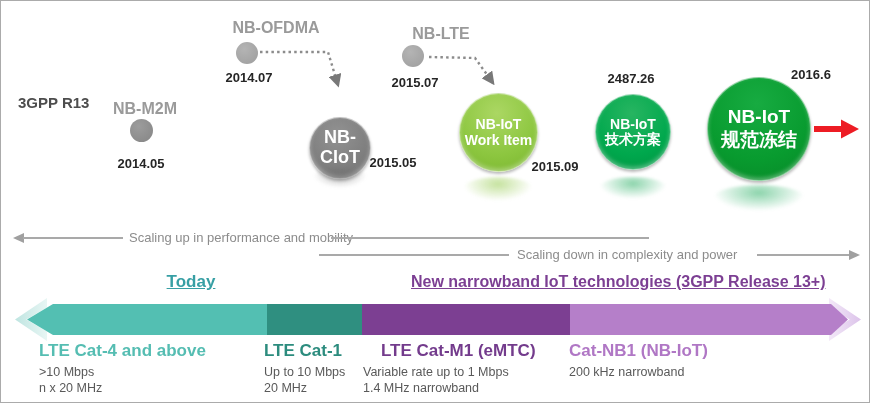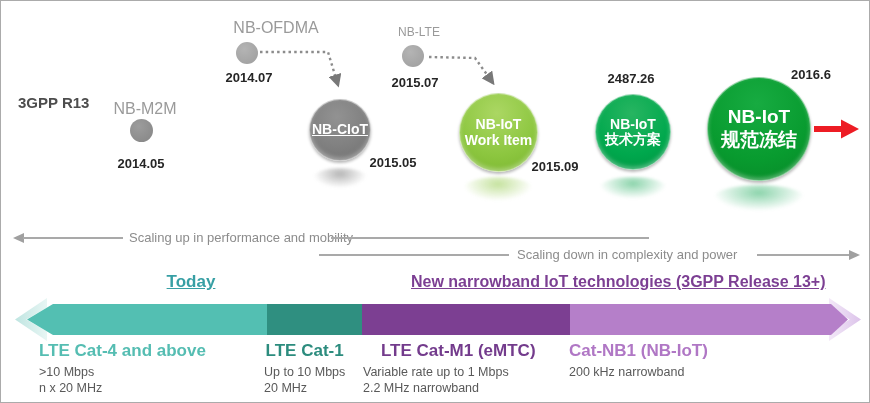--- a/index.html
+++ b/index.html
@@ -2,34 +2,34 @@
 <html><head>
 <meta charset="utf-8">
 <style>
   html,body{margin:0;padding:0;background:#fff;font-family:"Liberation Sans","DejaVu Sans",sans-serif;}
   #canvas{position:relative;width:870px;height:403px;background:#fff;border:1px solid #ABABAB;box-sizing:border-box;overflow:hidden;}
   .abs{position:absolute;}
   .nowrap{white-space:nowrap;}
   .ctr{transform:translateX(-50%);}
 
   
-  .gray-label{font-weight:normal;color:#9A9A9A;text-align:center;}
+  .gray-label{font-weight:bold;color:#9A9A9A;text-align:center;}
   .date-label{font-weight:bold;color:#262626;font-size:13px;}
   .axis-label{font-weight:bold;color:#4D4D4D;font-size:15px;}
 
   .dot{position:absolute;border-radius:50%;}
   .dot.m2m{left:129px;top:118px;width:23px;height:23px;background:radial-gradient(circle at 38% 32%, #9c9c9c,#858585);}
   .dot.small-gray{width:22px;height:22px;background:radial-gradient(circle at 38% 32%, #b4b4b4,#9d9d9d);}
 
   .node{position:absolute;border-radius:50%;display:flex;flex-direction:column;align-items:center;justify-content:center;
         color:#fff;font-weight:bold;text-align:center;line-height:1.1;
         box-shadow:0 2px 3px rgba(0,0,0,.28), inset 0 -2px 4px rgba(255,255,255,.35);
         border:1px solid rgba(255,255,255,.55);box-sizing:border-box;}
-  .node.ciot{left:308px;top:98px;width:62px;height:62px;font-size:14px;
-        background:radial-gradient(circle at 45% 28%, #929292 0%, #808080 55%, #6f6f6f 100%);text-decoration:underline;}
+  .node.ciot{left:308px;top:116px;width:62px;height:62px;font-size:18px;
+        background:radial-gradient(circle at 45% 28%, #929292 0%, #808080 55%, #6f6f6f 100%);}
   .node.work{left:458px;top:92px;width:79px;height:79px;font-size:14px;
         background:radial-gradient(circle at 48% 25%, #abd763 0%, #8CC63F 60%, #79b42e 100%);}
   .node.tech{left:594px;top:93px;width:76px;height:76px;font-size:14px;
         background:radial-gradient(circle at 48% 25%, #27b561 0%, #00A84D 60%, #009241 100%);}
   .node.freeze{left:706px;top:76px;width:104px;height:104px;font-size:19px;line-height:1.2;
         background:radial-gradient(circle at 48% 25%, #17ab41 0%, #089B2F 60%, #078727 100%);}
 
   .refl{position:absolute;border-radius:50%;filter:blur(1.5px);}
   .refl.gray{background:radial-gradient(ellipse at 50% 30%, rgba(110,110,110,.5), rgba(110,110,110,0) 70%);}
   .refl.lgreen{background:radial-gradient(ellipse at 50% 30%, rgba(140,198,63,.5), rgba(140,198,63,0) 70%);}
@@ -44,21 +44,21 @@
 
   
   .band-label{position:absolute;font-weight:bold;font-size:16px;white-space:nowrap;text-decoration:underline;}
   .seg{position:absolute;top:303px;height:31px;}
   .seg.first{clip-path:polygon(0 50%, 26px 0, 100% 0, 100% 100%, 26px 100%);}
   .seg.last{clip-path:polygon(0 0, calc(100% - 17px) 0, 100% 50%, calc(100% - 17px) 100%, 0 100%);}
   .chevron{position:absolute;top:297px;height:43px;}
   .chevron.left{clip-path:polygon(100% 0, 0 50%, 100% 100%, 100% 78%, 35% 50%, 100% 22%);background:linear-gradient(to right,#bfe5e1,#e8f6f4);}
   .chevron.right{clip-path:polygon(0 0, 100% 50%, 0 100%, 0 78%, 65% 50%, 0 22%);background:linear-gradient(to left,#dcc3ea,#f3e9f8);}
   .col{position:absolute;top:340px;}
-  .col .name{font-weight:bold;font-size:17px;white-space:nowrap;margin-bottom:3px;text-align:center;}
+  .col .name{font-weight:bold;font-size:17px;white-space:nowrap;margin-bottom:3px;}
   .col .spec{color:#595959;font-size:12.5px;line-height:16px;white-space:nowrap;}
 </style>
 </head>
 <body>
 
 <div id="canvas">
 
   <svg class="abs" style="left:0;top:0" width="870" height="215">
     <defs>
       <linearGradient id="gA" x1="0" y1="0" x2="1" y2="0">
@@ -90,21 +90,21 @@
     <g>
       <line x1="813" y1="128" x2="841" y2="128" stroke="#ED1C24" stroke-width="6"></line>
       <polygon points="840,118.5 858,128 840,137.5" fill="#ED1C24"></polygon>
     </g>
   </svg>
 
   <div class="abs axis-label" style="left:17px;top:93px">3GPP R13</div>
 
   <div class="abs gray-label ctr nowrap" style="left:144px;top:99px;font-size:16px">NB-M2M</div>
   <div class="abs gray-label ctr nowrap" style="left:275px;top:18px;font-size:16px">NB-OFDMA</div>
-  <div class="abs gray-label ctr nowrap" style="left:418px;top:24px;font-size:12px">NB-LTE</div>
+  <div class="abs gray-label ctr nowrap" style="left:440px;top:24px;font-size:16px">NB-LTE</div>
 
   <div class="dot m2m"></div>
   <div class="dot small-gray" style="left:235px;top:41px"></div>
   <div class="dot small-gray" style="left:401px;top:44px"></div>
 
   <div class="node ciot">
     <span>NB-CIoT</span>
   </div>
   <div class="node work">
     <span>NB-IoT</span>
@@ -158,20 +158,20 @@
     <div class="spec">n x 20 MHz</div>
   </div>
   <div class="col" style="left:263px">
     <div class="name" style="color: rgb(44, 140, 126);">LTE Cat-1</div>
     <div class="spec">Up to 10 Mbps</div>
     <div class="spec">20 MHz</div>
   </div>
   <div class="col" style="left:362px">
     <div class="name" style="color: rgb(115, 59, 140); margin-left: 18px;">LTE Cat-M1 (eMTC)</div>
     <div class="spec">Variable rate up to 1 Mbps</div>
-    <div class="spec">2.2 MHz narrowband</div>
+    <div class="spec">1.4 MHz narrowband</div>
   </div>
   <div class="col" style="left:568px">
     <div class="name" style="color: rgb(176, 119, 197);">Cat-NB1 (NB-IoT)</div>
     <div class="spec">200 kHz narrowband</div>
   </div>
 
 </div>
 
 </body></html>

